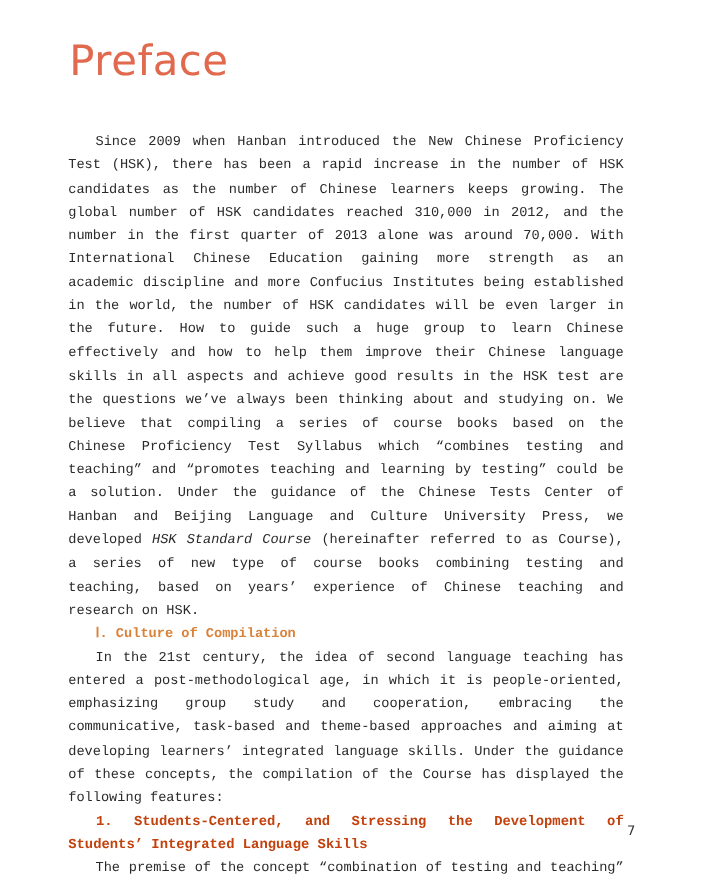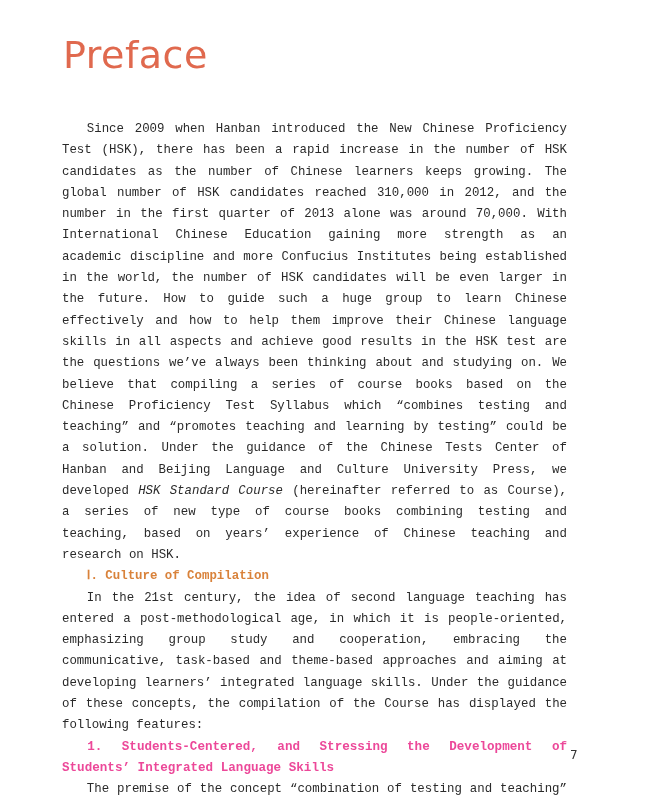--- a/index.html
+++ b/index.html
@@ -29,19 +29,19 @@
 
 <div class="page">
   <h1 class="title" style="color: rgb(224, 105, 78);">Preface</h1>
 
   <div class="content" style="color: rgb(42, 42, 42);">
     <p><span>Since 2009 when Hanban introduced the New Chinese Proficiency Test (HSK), there has been a rapid increase in the number of HSK candidates as the number of Chinese learners keeps growing. The global number of HSK candidates reached 310,000 in 2012, and the number in the first quarter of 2013 alone was around 70,000. With International Chinese Education gaining more strength as an academic discipline and more Confucius Institutes being established in the world, the number of HSK candidates will be even larger in the future. How to guide such a huge group to learn Chinese effectively and how to help them improve their Chinese language skills in all aspects and achieve good results in the HSK test are the questions we’ve always been thinking about and studying on. We believe that compiling a series of course books based on the Chinese Proficiency Test Syllabus which “combines testing and teaching” and “promotes teaching and learning by testing” could be a solution. Under the guidance of the Chinese Tests Center of Hanban and Beijing Language and Culture University Press, we developed </span><em>HSK Standard Course</em><span> (hereinafter referred to as Course), a series of new type of course books combining testing and teaching, based on years’ experience of Chinese teaching and research on HSK.</span></p>
 
     <div class="h-section" style="color: rgb(217, 130, 58);">Ⅰ. Culture of Compilation</div>
     <p>In the 21st century, the idea of second language teaching has entered a post-methodological age, in which it is people-oriented, emphasizing group study and cooperation, embracing the communicative, task-based and theme-based approaches and aiming at developing learners’ integrated language skills. Under the guidance of these concepts, the compilation of the Course has displayed the following features:</p>
 
-    <div class="h-sub" style="color: #ec4899;">1. Students-Centered, and Stressing the Development of Students’ Integrated Language Skills</div>
+    <div class="h-sub" style="color: #c2410c;">1. Students-Centered, and Stressing the Development of Students’ Integrated Language Skills</div>
     <p>The premise of the concept “combination of testing and teaching” is to serve students’ needs for taking the test, but it is not merely about test-taking. Our concern is how to improve students’ language skills under the premise of serving their needs for taking the test, which is also one of the distinctive features of this series. Take HSK Level 1 and Level 2 tests for instance. Though tests at Levels 1-2 have only listening and reading parts, not involving speaking and writing, we’ve still provided pertinent materials and exercises for Chinese pronunciation and characters in the course books at these levels. Besides, absorbing the strengths of the aural-oral and cognitive approaches, the texts are mainly made up of “situations + dialogues + pictures” which cultivate students’ listening and speaking skills, and the workbooks focus on training students’ listening, reading and writing skills so as to improve their integrated language ability.</p>
 
   </div>
 
   <div class="page-num">7</div>
 </div>
 
 </body></html>

